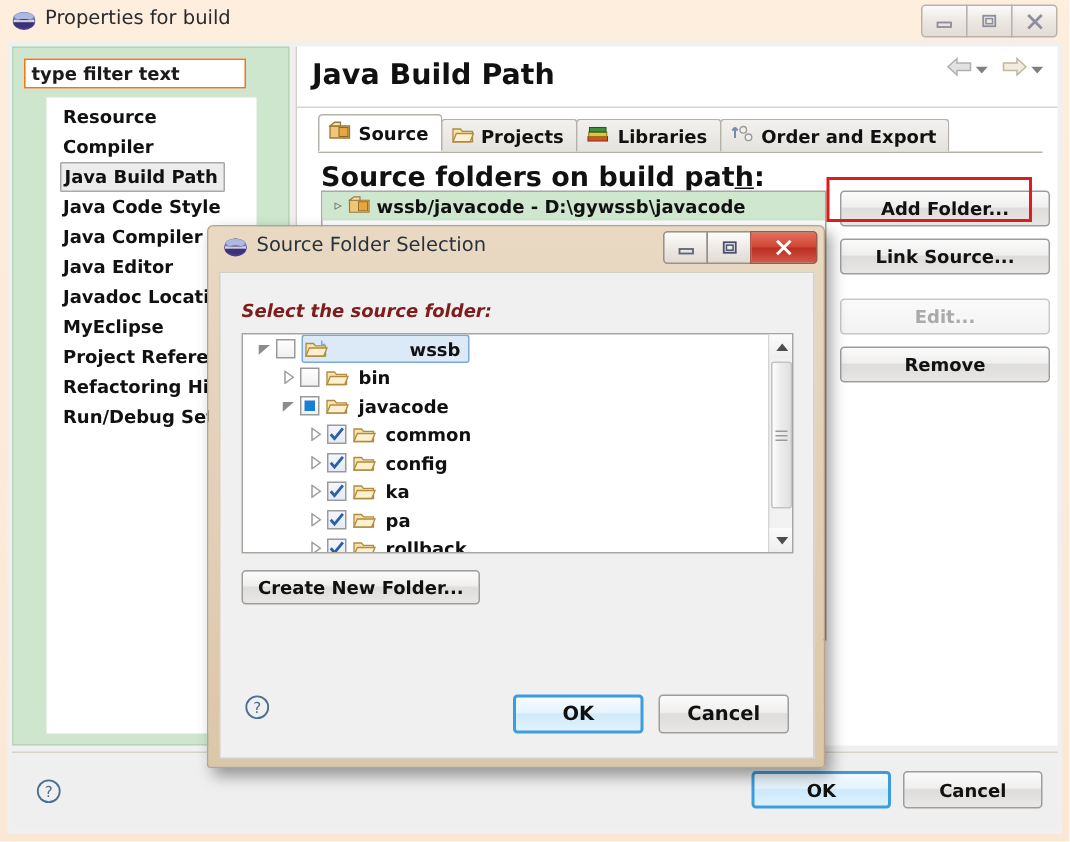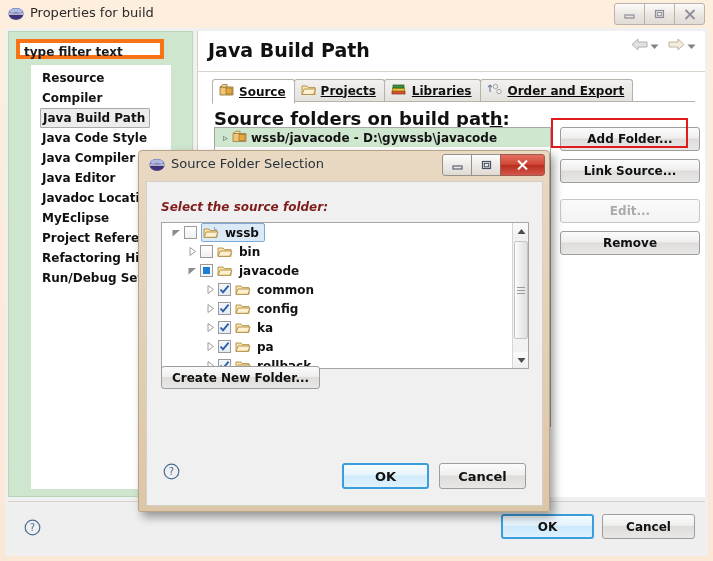--- a/index.html
+++ b/index.html
@@ -70,21 +70,21 @@
     width: 185px; height: 466px;
     background: #cfe6ce;
     border: 1px solid #b8d6b7;
     box-sizing: border-box;
   }
   .filter-box {
     position: absolute;
     left: 7px; top: 7px;
     width: 148px; height: 20px;
     background: #ffffff;
-    border: 4px solid #f97316;
+    border: 1px solid #f97316;
     box-sizing: border-box;
     padding: 2px 0 0 4px;
     font-weight: bold;
     font-size: 12px;
     color: #1a1a1a;
     font-family: "DejaVu Sans", "Liberation Sans", sans-serif;
   }
   .tree-panel {
     position: absolute;
     left: 22px; top: 33px;
@@ -139,23 +139,22 @@
   .hr-under-title {
     position: absolute;
     left: 0; top: 40px; right: 0; height: 1px;
     background: #d8d4cc;
   }
 
   
   .tabs {
     position: absolute;
     left: 14px; top: 48px;
-    display: flex; align-items: flex-start;
+    display: flex; align-items: flex-end;
     height: 22px;
-    text-decoration: underline;
   }
   .tab {
     height: 21px;
     display: flex; align-items: center;
     padding: 0 8px 0 6px;
     gap: 5px;
     font-weight: bold;
     font-size: 12px;
     color: #111111;
     background: linear-gradient(180deg,#f2f1ef 0%,#e4e2dd 100%);
@@ -371,20 +370,21 @@
   }
   .tname { margin-left: 3px; }
   .folder-ico { flex: 0 0 17px; margin-right: 2px; display:flex; align-items:center;}
   .sel-row-box {
     display: flex; align-items: center;
     border: 1px solid #7aabd8;
     background: #dceaf7;
     border-radius: 2px;
     padding: 0 5px 0 1px;
     height: 17px;
+    gap: 48px;
   }
 
   .scrollbar {
     position: absolute;
     right: 0; top: 0;
     width: 16px; height: 100%;
     background: #f2f2f2;
     border-left: 1px solid #d5d5d5;
     box-sizing: border-box;
   }
@@ -402,21 +402,21 @@
     border-radius: 2px;
     background: linear-gradient(90deg,#fdfdfd 0%,#ededed 45%,#e0e0e0 100%);
     box-sizing: border-box;
     display: flex; align-items: center; justify-content: center;
   }
   .grip { width: 8px; }
   .grip i { display:block; height:1px; background:#9a9a9a; margin:2px 0;}
 
   .btn-cnf {
     position: absolute;
-    left: 14px; top: 184px;
+    left: 14px; top: 198px;
     height: 23px;
     padding: 0 10px;
     border: 1px solid #9d9d9d;
     border-radius: 3px;
     background: linear-gradient(180deg,#fbfbfb 0%,#f0efee 45%,#dfdddb 50%,#e9e7e5 100%);
     display: flex; align-items: center; justify-content: flex-end;
     font-weight: bold; font-size: 12px; color: #111111;
     box-sizing: border-box;
     font-family: "DejaVu Sans", "Liberation Sans", sans-serif;
     white-space: nowrap;

